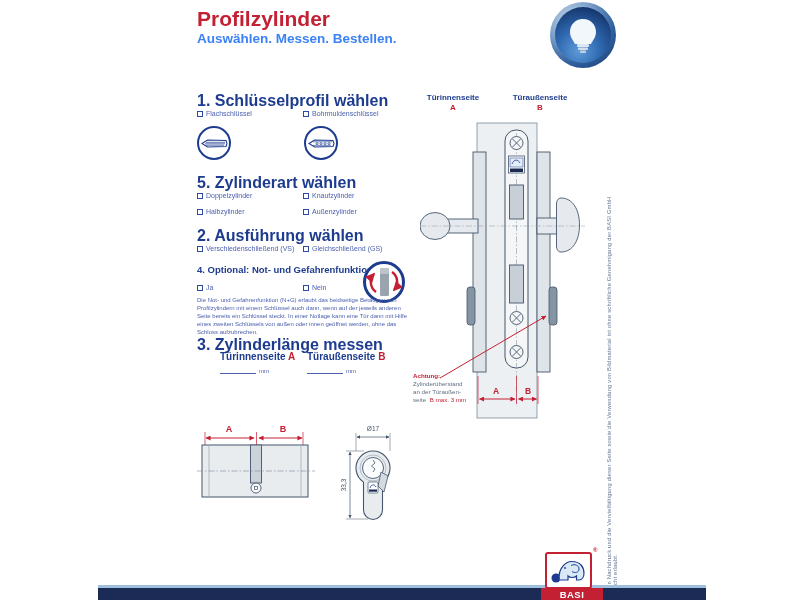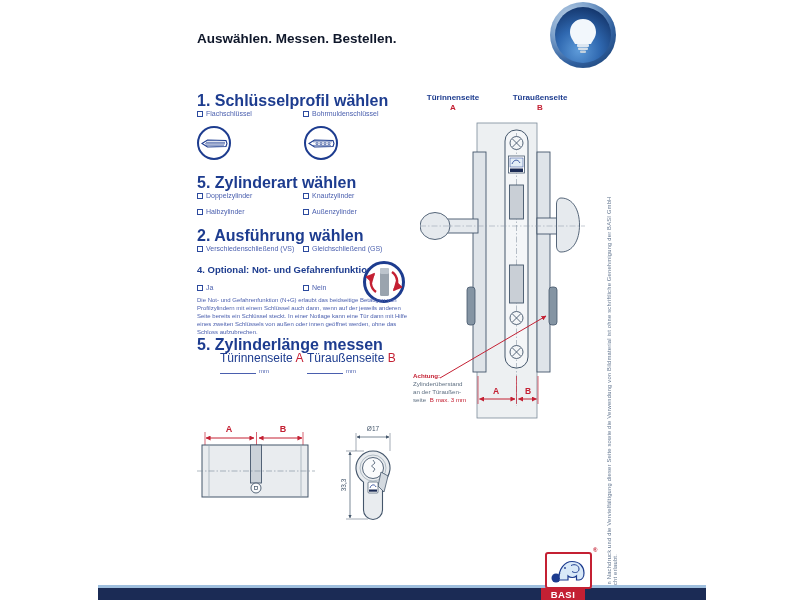--- a/index.html
+++ b/index.html
@@ -1,34 +1,34 @@
 <!DOCTYPE html>
 <html><head>
 <meta charset="utf-8">
 <style>
   * { margin:0; padding:0; box-sizing:border-box; }
   html,body { width:800px; height:600px; background:#fff; font-family:"Liberation Sans",sans-serif; }
   .page { position:relative; width:800px; height:600px; background:#fff; overflow:hidden; }
   .abs { position:absolute; }
 
   .title    { left:197px; top:7px;  color:#C42033; font-size:21px; font-weight:bold; }
-  .subtitle { left:197px; top:31px; color:#0f172a; font-size:13.5px; font-weight:bold; }
+  .subtitle { left:197px; top:31px; color:#3b82f6; font-size:13.5px; font-weight:bold; }
 
   .step-h { color:#1D3C8F; font-weight:bold; font-size:16px; white-space:nowrap; }
   .opt { display:flex; align-items:center; gap:3px; font-size:7px; color:#4A5FAE; white-space:nowrap; }
   .cb  { width:6px; height:6px; border:1px solid #2C4A9E; background:#fff; flex:none; }
 
   .key-circle { width:34px; height:34px; border:2.5px solid #1D3C8F; border-radius:50%;
                 background:#fff; display:flex; align-items:center; justify-content:center; }
   .ng-circle  { width:42px; height:42px; border:3px solid #1D3C8F; border-radius:50%;
                 background:#fff; display:flex; align-items:center; justify-content:center; }
 
   .note { color:#4A5FAE; font-size:6px; line-height:1.35; width:215px; }
 
-  .mlabel { font-size:12px; font-weight:normal; color:#1D3C8F; white-space:nowrap; }
+  .mlabel { font-size:10px; font-weight:bold; color:#1D3C8F; white-space:nowrap; }
   .mlabel .red { color:#C42033; }
   .blank { display:flex; align-items:flex-end; gap:3px; font-size:6px; color:#4A5FAE; }
   .blank .line { display:inline-block; width:36px; height:8px; border-bottom:0.8px solid #4A5FAE; }
 
   .diag-label { width:64px; text-align:center; font-size:8px; font-weight:bold; color:#1D3C8F; line-height:1.3; }
   .diag-label .letter { color:#C42033; }
 
   .warning { width:82px; font-size:6.2px; line-height:1.3; color:#5F7082; }
   .warning .w-title { color:#C42033; font-weight:bold; display:block; }
   .warning .red { color:#C42033; }
@@ -43,29 +43,30 @@
   .bulb-outer { left:550px; top:2px; width:66px; height:66px; border-radius:50%;
                 background:radial-gradient(circle at 32% 28%, #C3D6EA 0%, #7FA3CC 35%, #30609F 65%, #12325F 100%); }
   .bulb-inner { position:absolute; left:5px; top:5px; width:56px; height:56px; border-radius:50%;
                 background:radial-gradient(circle at 42% 78%, #5E9BD9 0%, #2F68B0 40%, #123267 85%);
                 display:flex; align-items:center; justify-content:center; }
 
   .basi-box   { left:545px; top:552px; width:47px; height:37px; background:#fff;
                 border:2px solid #C42033; border-radius:3px;
                 display:flex; align-items:center; justify-content:center; }
   .basi-reg   { left:593px; top:547px; font-size:6px; font-weight:bold; color:#C42033; }
-  .basi-label { left:541px; top:588px; width:44px; height:12px; background:#C42033; color:#fff;
+  .basi-label { left:541px; top:588px; width:62px; height:12px; background:#C42033; color:#fff;
                 font-weight:bold; font-size:9.5px; letter-spacing:0.5px;
                 display:flex; align-items:center; justify-content:center; }
 </style>
 </head>
 <body>
 
 <div class="page">
 
+  <div class="abs title">Profilzylinder</div>
   <div class="abs subtitle">Auswählen. Messen. Bestellen.</div>
 
   <div class="abs bulb-outer">
     <div class="bulb-inner">
       <svg width="30" height="37" viewBox="0 0 30 37">
         <path d="M15 2 C23 2 28 8 28 15 C28 20 25 23 23 27 L7 27 C5 23 2 20 2 15 C2 8 7 2 15 2 Z" fill="#F2F7FC"></path>
         <rect x="9" y="27" width="12" height="3" rx="1" fill="#DDE7F1"></rect>
         <rect x="10" y="30.5" width="10" height="2.5" rx="1" fill="#D3DFEA"></rect>
         <rect x="12" y="33.5" width="6" height="2.5" rx="1" fill="#C3D1DE"></rect>
       </svg>
@@ -146,21 +147,21 @@
         </marker>
       </defs>
       <rect x="14" y="4" width="9" height="28" rx="1.5" fill="#9AA4AE"></rect>
       <rect x="14" y="4" width="9" height="6" rx="1.5" fill="#BCC4CC"></rect>
       <path d="M10 28 A12 12 0 0 1 8 10" fill="none" stroke="#C42033" stroke-width="2.4" marker-end="url(#ngra)"></path>
       <path d="M26 8 A12 12 0 0 1 28 26" fill="none" stroke="#C42033" stroke-width="2.4" marker-end="url(#ngra)"></path>
     </svg>
   </div>
   <div class="abs note" style="left:197px;top:296px">Die Not- und Gefahrenfunktion (N+G) erlaubt das beidseitige Betätigen von Profilzylindern mit einem Schlüssel auch dann, wenn auf der jeweils anderen Seite bereits ein Schlüssel steckt. In einer Notlage kann eine Tür dann mit Hilfe eines zweiten Schlüssels von außen oder innen geöffnet werden, ohne das Schloss aufzubrechen.</div>
 
-  <div class="abs step-h" style="left:197px;top:336px">5. Zylinderlänge messen</div>
+  <div class="abs step-h" style="left:197px;top:336px">3. Zylinderlänge messen</div>
   <div class="abs mlabel" style="left:220px;top:351px">
     <span>Türinnenseite</span>
     <span class="red">A</span>
   </div>
   <div class="abs mlabel" style="left:307px;top:351px">
     <span>Türaußenseite</span>
     <span class="red">B</span>
   </div>
   <div class="abs blank" style="left:220px;top:366px">
     <span class="line"></span>

